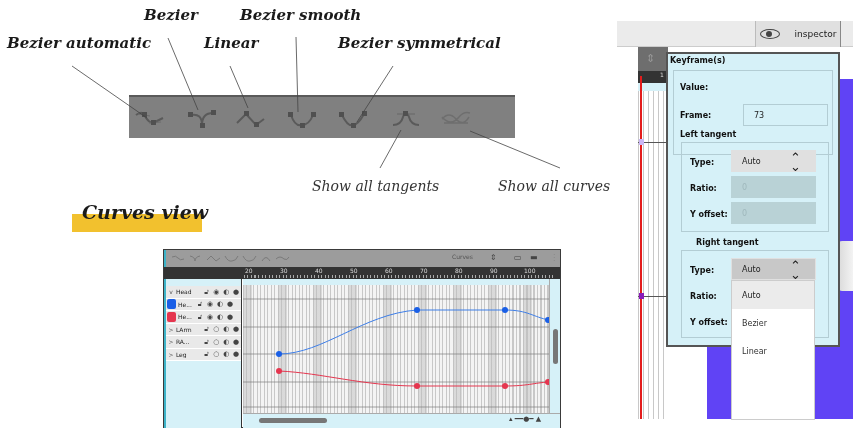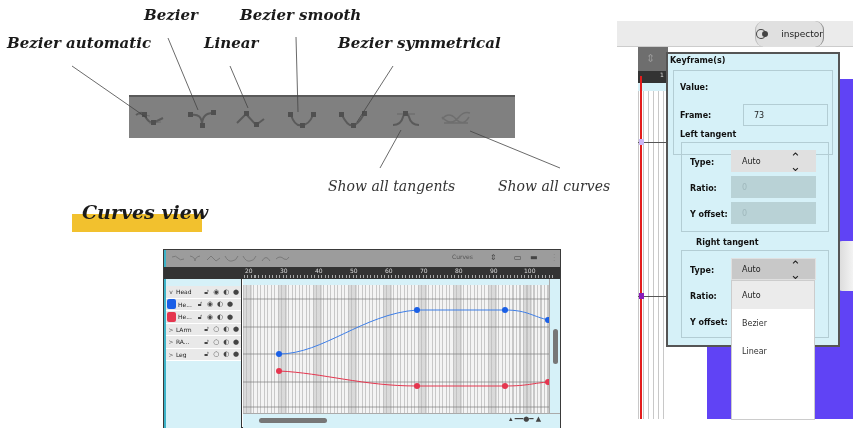--- a/index.html
+++ b/index.html
@@ -41,21 +41,21 @@
      background: repeating-linear-gradient(90deg, rgba(200,200,200,.6) 0 9px, transparent 9px 35px); }
   .cv-vscroll { position: absolute; left: 385px; top: 29px; width: 11px; height: 134px; background: #d6f1f8; border-left: 1px solid #aaa; }
   .cv-vscroll .thumb { position: absolute; left: 3px; top: 50px; width: 5px; height: 35px; background: #777; border-radius: 3px; }
   .cv-hscroll { position: absolute; left: 79px; top: 163px; width: 317px; height: 15px; background: #d6f1f8; border-top: 1px solid #aaa; }
   .cv-hscroll .thumb { position: absolute; left: 16px; top: 4px; width: 68px; height: 5px; background: #777; border-radius: 3px; }
   .cv-hscroll .zoom { position: absolute; left: 266px; top: 1px; font-size: 7px; color: #444; white-space: nowrap; }
 
   
   .app { position: absolute; left: 617px; top: 21px; width: 236px; height: 398px; }
   .app .titlebar { position: absolute; left: 0; top: 0; width: 236px; height: 26px; background: #ebebeb; border-bottom: 1px solid #ccc; }
-  .app .insp-tab { position: absolute; left: 138px; top: 0; width: 69px; height: 26px; background: #e0e0e0; border-left: 1px solid #bbb; border-right: 1px solid #888; display: flex; align-items: center; justify-content: center; font-size: 9px; color: #222; gap: 15px; border-radius: 9px; }
+  .app .insp-tab { position: absolute; left: 138px; top: 0; width: 86px; height: 26px; background: #e0e0e0; border-left: 1px solid #bbb; border-right: 1px solid #888; display: flex; align-items: center; justify-content: center; font-size: 9px; color: #222; gap: 15px; }
   .app .insp-tab .eye { width: 20px; height: 10px; border: 1.5px solid #444; border-radius: 50%; position: relative; }
   .app .insp-tab .eye::after { content: ""; position: absolute; left: 5px; top: 1px; width: 6px; height: 6px; border-radius: 50%; background: #444; }
   .app .bg-tb { position: absolute; left: 21px; top: 26px; width: 30px; height: 24px; background: #6e6e6e; }
   .app .bg-ruler { position: absolute; left: 21px; top: 50px; width: 30px; height: 12px; background: #333; }
   .app .bg-grid { position: absolute; left: 21px; top: 62px; width: 30px; height: 336px; background: repeating-linear-gradient(90deg, #c8c8c8 0 1px, #fff 1px 5px); }
   .app .bg-grid-band { position: absolute; left: 21px; top: 62px; width: 30px; height: 8px; background: #d6f1f8; }
   .app .redline { position: absolute; left: 23px; top: 55px; width: 2px; height: 343px; background: #e31c1c; }
   .app .hline { position: absolute; left: 21px; width: 30px; height: 1px; background: #555; }
   .app .purple { position: absolute; left: 90px; top: 58px; width: 146px; height: 340px; background: #6043f5; }
   .app .robot { position: absolute; left: 215px; top: 220px; width: 22px; height: 50px; background: linear-gradient(90deg, #cfcfcf, #f5f5f5); border-radius: 10px 0 0 10px; }
@@ -76,21 +76,21 @@
   .dropdown .opt.active { background: #ebebeb; color: #222; }
 </style>
 </head>
 <body>
 
 <div class="script lbl" style="left:7px;top:34px;">Bezier automatic</div>
 <div class="script lbl" style="left:144px;top:6px;">Bezier</div>
 <div class="script lbl" style="left:204px;top:34px;">Linear</div>
 <div class="script lbl" style="left:240px;top:6px;">Bezier smooth</div>
 <div class="script lbl" style="left:318px;top:34px;margin-left:20px;">Bezier symmetrical</div>
-<div class="script lbl2" style="left:312px;top:178px;margin-left:16px;">Show all tangents</div>
+<div class="script lbl2" style="left:312px;top:178px;">Show all tangents</div>
 <div class="script lbl2" style="left:498px;top:178px;">Show all curves</div>
 
 <div class="toolstrip">
   <svg class="tb" style="left:4px" viewBox="0 0 34 26">
       <path d="M3 10 Q 8 6 11 9 Q 16 20 22 17 Q 26 15 30 13" stroke="#5a5a5a" stroke-width="2" fill="none"></path>
       <path d="M5 9 L17 11 M16 18 L28 17" stroke="#6a6a6a" stroke-width="1.2"></path>
       <rect x="9" y="7" width="5" height="5" fill="#505050"></rect>
       <rect x="18" y="15" width="5" height="5" fill="#505050"></rect>
     </svg>
   <svg class="tb" style="left:56px" viewBox="0 0 34 26">

